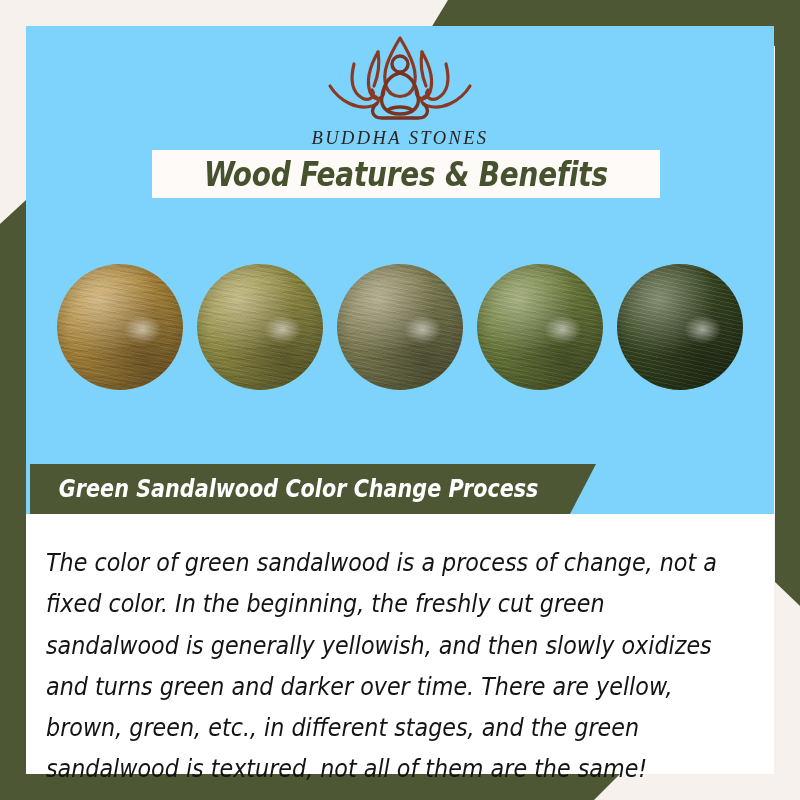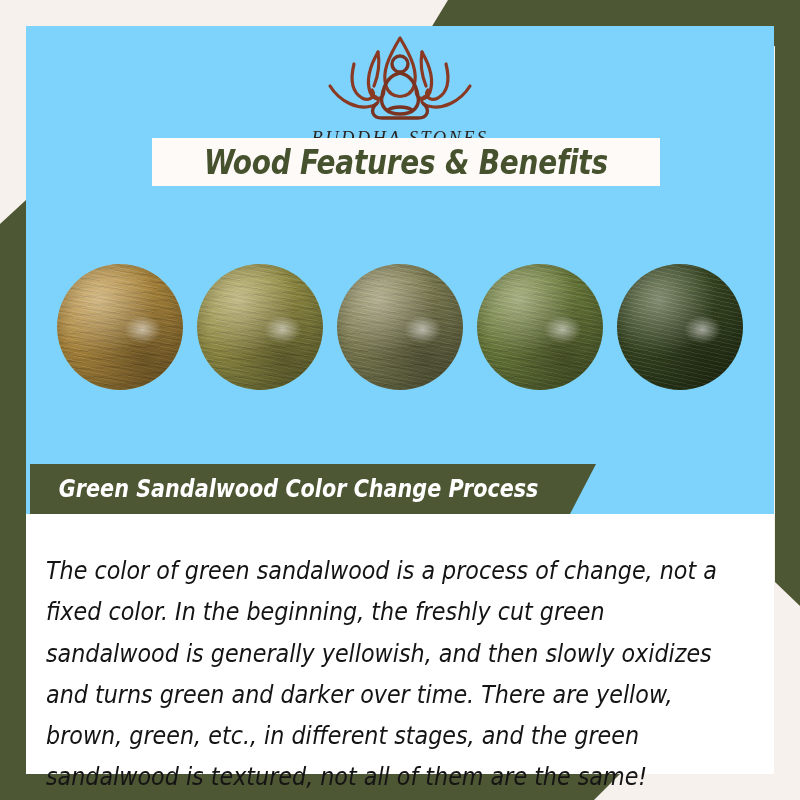--- a/index.html
+++ b/index.html
@@ -85,21 +85,21 @@
     font-family: "Liberation Serif", serif;
     font-size: 18.5px;
     letter-spacing: 2.4px;
     color: #2b2320;
     font-weight: 400;
   }
 
   
   .title-banner {
     position: absolute;
-    top: 112px;
+    top: 124px;
     left: 126px;
     width: 508px;
     height: 48px;
     background: #fdfaf8;
     display: flex;
     align-items: center;
     justify-content: center;
   }
   .title-text {
     font-family: "Liberation Sans Narrow", "DejaVu Sans Condensed", "Liberation Sans", sans-serif;
@@ -190,21 +190,21 @@
   }
 
   
   .body-card {
     position: absolute;
     top: 488px;
     left: 0;
     right: 0;
     bottom: 0;
     background: #ffffff;
-    padding: 36px 30px 0 20px;
+    padding: 28px 30px 0 20px;
     box-sizing: border-box;
   }
   .body-text {
     font-family: "Liberation Sans Narrow", "DejaVu Sans Condensed", "Liberation Sans", sans-serif;
     font-size: 25.5px;
     line-height: 1.62;
     color: #141414;
     margin: 0;
     transform: scaleX(0.97);
     transform-origin: left top;

